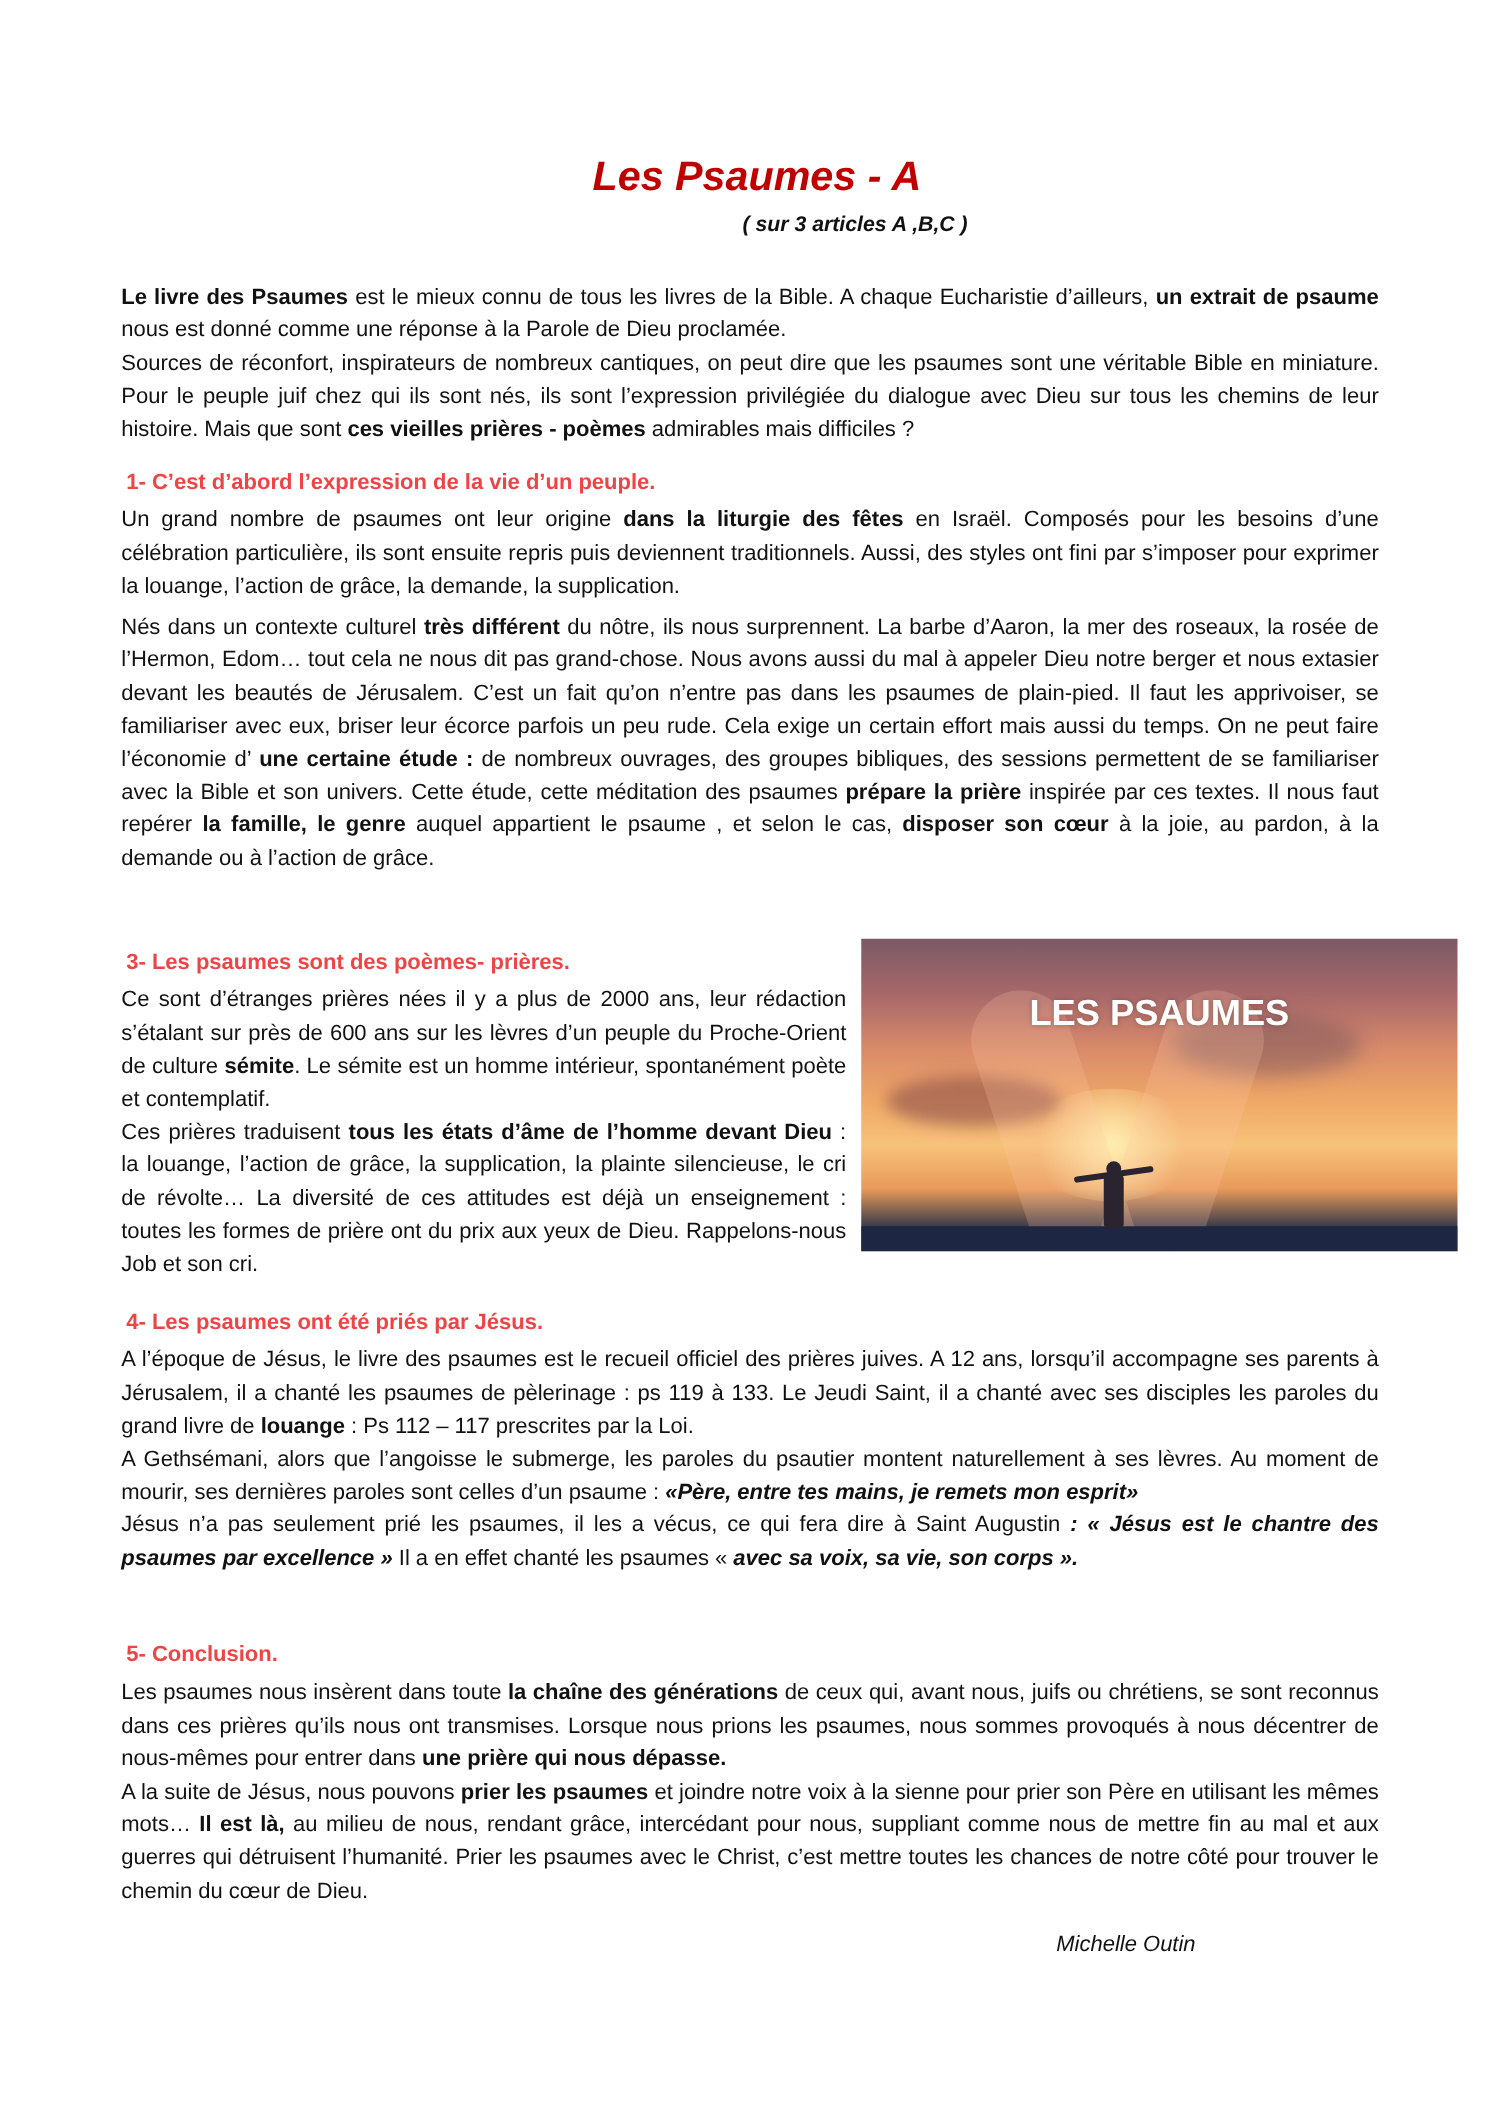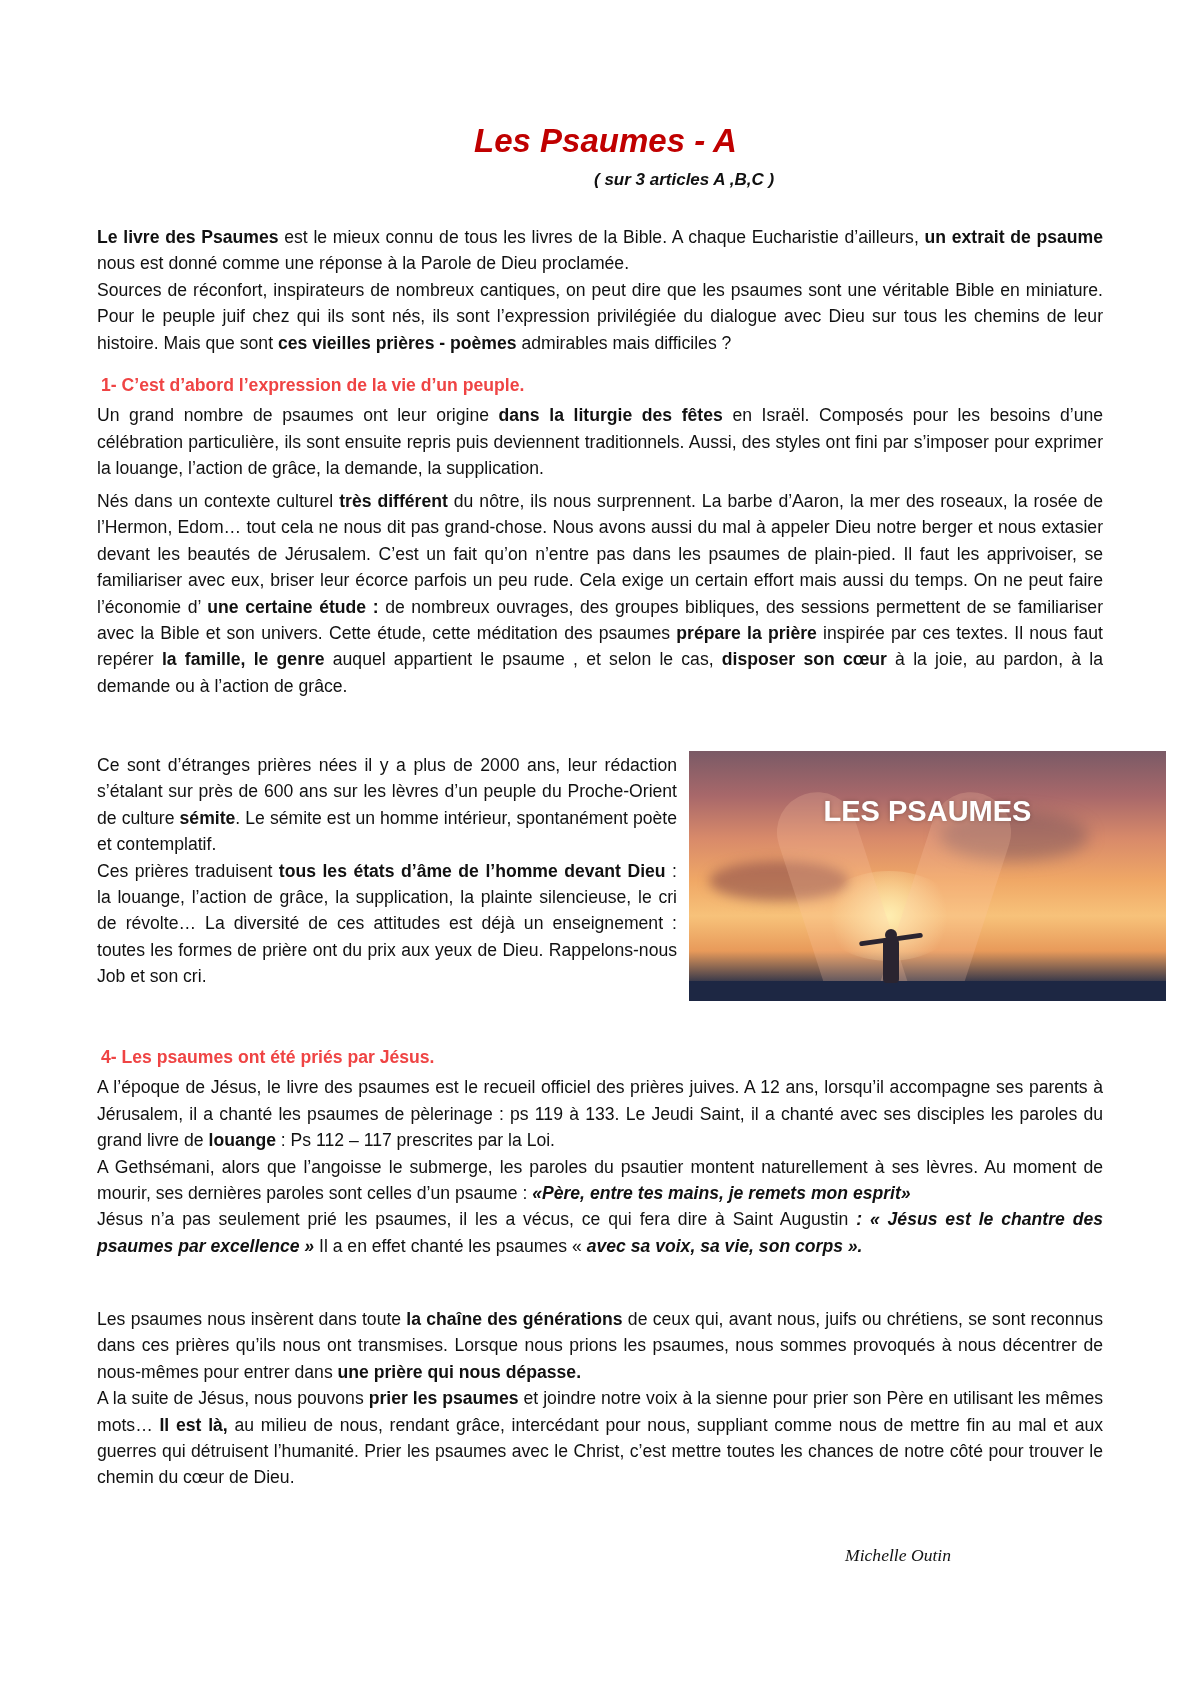--- a/index.html
+++ b/index.html
@@ -28,21 +28,21 @@
   .image .cloud2 { position: absolute; left: 250px; top: 60px; width: 150px; height: 50px; border-radius: 50%; background: rgba(110,80,90,0.45); filter: blur(8px); }
   .image .sun { position: absolute; left: 130px; top: 120px; width: 140px; height: 90px; border-radius: 50%; background: radial-gradient(circle, rgba(255,240,180,0.95), rgba(255,200,120,0) 70%); }
   .image .hand-l { position: absolute; left: 108px; top: 38px; width: 80px; height: 210px; border-radius: 40px 40px 0 0; background: rgba(255,200,170,0.22); transform: rotate(-18deg); }
   .image .hand-r { position: absolute; left: 222px; top: 38px; width: 80px; height: 210px; border-radius: 40px 40px 0 0; background: rgba(255,200,170,0.22); transform: rotate(18deg); }
   .image .ground { position: absolute; left: 0; bottom: 0; width: 100%; height: 20px; background: #1d2743; }
   .image .person { position: absolute; left: 196px; top: 178px; width: 12px; height: 12px; border-radius: 50%; background: #2a2430; }
   .image .body { position: absolute; left: 194px; top: 188px; width: 16px; height: 44px; background: #2a2430; border-radius: 4px; }
   .image .arms { position: absolute; left: 170px; top: 186px; width: 64px; height: 5px; background: #2a2430; border-radius: 3px; transform: rotate(-8deg); }
   .image .caption { position: absolute; left: 0; top: 44px; width: 100%; text-align: center; color: #ffffff;
                     font-weight: bold; font-size: 29px; text-shadow: 0 0 4px rgba(0,0,0,0.25); }
-  .signature { position: absolute; top: 1545px; left: 845px; font-style: italic; font-size: 17.6px; font-family: Liberation Serif, serif; }
+  .signature { position: absolute; top: 1545px; left: 845px; font-style: italic; font-size: 17.6px; }
 </style>
 </head>
 <body>
 
 <div class="page">
 
   <div class="title2">Les Psaumes -  A</div>
   <div class="subtitle">( sur 3 articles A ,B,C )</div>
 
   <div class="content" id="intro">
@@ -53,20 +53,21 @@
   <div class="content" id="s1">
     <p class="h">1- C’est d’abord l’expression de la vie d’un peuple.</p>
     <p class="p"><span>Un grand nombre de psaumes ont leur origine  </span><span style="font-weight: bold;">dans la liturgie des fêtes</span><span> en Israël. Composés pour les besoins d’une célébration particulière, ils sont ensuite repris puis deviennent traditionnels. Aussi, des styles ont fini par s’imposer pour exprimer la louange, l’action de grâce, la demande, la supplication.</span></p>
   </div>
 
   <div class="content" id="s2">
     <p class="p"><span>Nés dans un contexte culturel </span><span style="font-weight: bold;">très différent</span><span> du nôtre, ils nous surprennent. La barbe d’Aaron, la mer des roseaux, la rosée de l’Hermon, Edom… tout cela ne nous dit pas grand-chose. Nous avons aussi du mal à appeler Dieu notre berger et nous extasier devant les beautés de Jérusalem. C’est un fait qu’on n’entre pas dans les psaumes de plain-pied. Il faut les apprivoiser, se familiariser avec eux, briser leur écorce parfois un peu rude. Cela exige un certain effort mais aussi du temps. On ne peut faire l’économie d’ </span><span style="font-weight: bold;">une certaine  étude :</span><span> de nombreux ouvrages, des groupes bibliques, des sessions permettent de se familiariser avec la  Bible et son univers. Cette étude, cette méditation des psaumes </span><span style="font-weight: bold;">prépare la prière</span><span> inspirée par ces textes. Il nous faut repérer </span><span style="font-weight: bold;">la famille, le genre</span><span> auquel appartient le psaume , et selon le cas, </span><span style="font-weight: bold;">disposer son cœur</span><span> à la joie, au pardon, à la demande ou à l’action de grâce.</span></p>
   </div>
 
   <div class="content" id="s3">
+    <p class="h">3- Les psaumes sont des poèmes- prières.</p>
     <p class="p"><span>Ce sont d’étranges prières nées il y a plus de 2000 ans, leur rédaction s’étalant sur près de 600 ans sur les lèvres d’un peuple du Proche-Orient de culture </span><span style="font-weight: bold;">sémite</span><span>. Le sémite est un homme intérieur, spontanément poète et contemplatif.</span></p>
     <p class="p"><span>Ces prières traduisent </span><span style="font-weight: bold;">tous les états d’âme de l’homme devant Dieu</span><span> : la louange, l’action de grâce, la supplication, la plainte silencieuse, le cri de révolte… La diversité de ces attitudes est déjà un enseignement : toutes les formes de prière ont du prix aux yeux de Dieu. Rappelons-nous Job et son cri.</span></p>
   </div>
 
   <div class="image">
     <div class="cloud1"></div>
     <div class="cloud2"></div>
     <div class="sun"></div>
     <div class="hand-l"></div>
     <div class="hand-r"></div>
@@ -78,18 +79,19 @@
   </div>
 
   <div class="content" id="s4">
     <p class="h">4- Les psaumes ont été priés par Jésus.</p>
     <p class="p"><span>A l’époque de Jésus, le livre des psaumes est le recueil officiel des prières juives. A 12 ans, lorsqu’il accompagne ses parents à Jérusalem, il a chanté les psaumes de pèlerinage : ps 119 à 133. Le Jeudi Saint, il a chanté avec ses disciples les paroles du grand livre de </span><span style="font-weight: bold;">louange</span><span> : Ps 112 – 117 prescrites par la Loi.</span></p>
     <p class="p"><span>A Gethsémani, alors que l’angoisse le submerge, les paroles du psautier montent naturellement à ses lèvres. Au moment de mourir, ses dernières paroles sont celles d’un psaume : </span><span class="bi">«Père, entre tes mains, je remets  mon esprit»</span></p>
     <p class="p"><span>Jésus n’a pas seulement prié les psaumes, il les a vécus, ce qui fera dire à Saint Augustin </span><span class="bi">: « Jésus est le chantre des psaumes par excellence  »</span><span> Il a en effet chanté les psaumes « </span><span class="bi">avec sa voix, sa vie, son corps  ».</span></p>
   </div>
 
   <div class="content" id="s5">
+    <p class="h">5- Conclusion.</p>
     <p class="p"><span>Les psaumes nous insèrent dans toute </span><span style="font-weight: bold;">la chaîne des générations</span><span> de ceux qui, avant nous, juifs ou chrétiens, se sont reconnus dans ces prières qu’ils nous ont transmises. Lorsque nous prions les psaumes, nous sommes provoqués à nous décentrer de nous-mêmes pour entrer dans </span><span style="font-weight: bold;">une prière qui nous dépasse.</span></p>
     <p class="p"><span>A la suite de Jésus, nous pouvons </span><span style="font-weight: bold;">prier les psaumes</span><span> et joindre notre voix à la sienne pour prier son Père en utilisant les mêmes mots… </span><span style="font-weight: bold;">Il est là,</span><span> au milieu de nous, rendant grâce, intercédant pour nous, suppliant comme nous de mettre fin au mal et aux guerres qui détruisent l’humanité. Prier les psaumes avec le Christ, c’est mettre toutes les chances de notre côté pour trouver le chemin du cœur de Dieu.</span></p>
   </div>
 
   <div class="signature">Michelle Outin</div>
 </div>
 
 </body></html>

